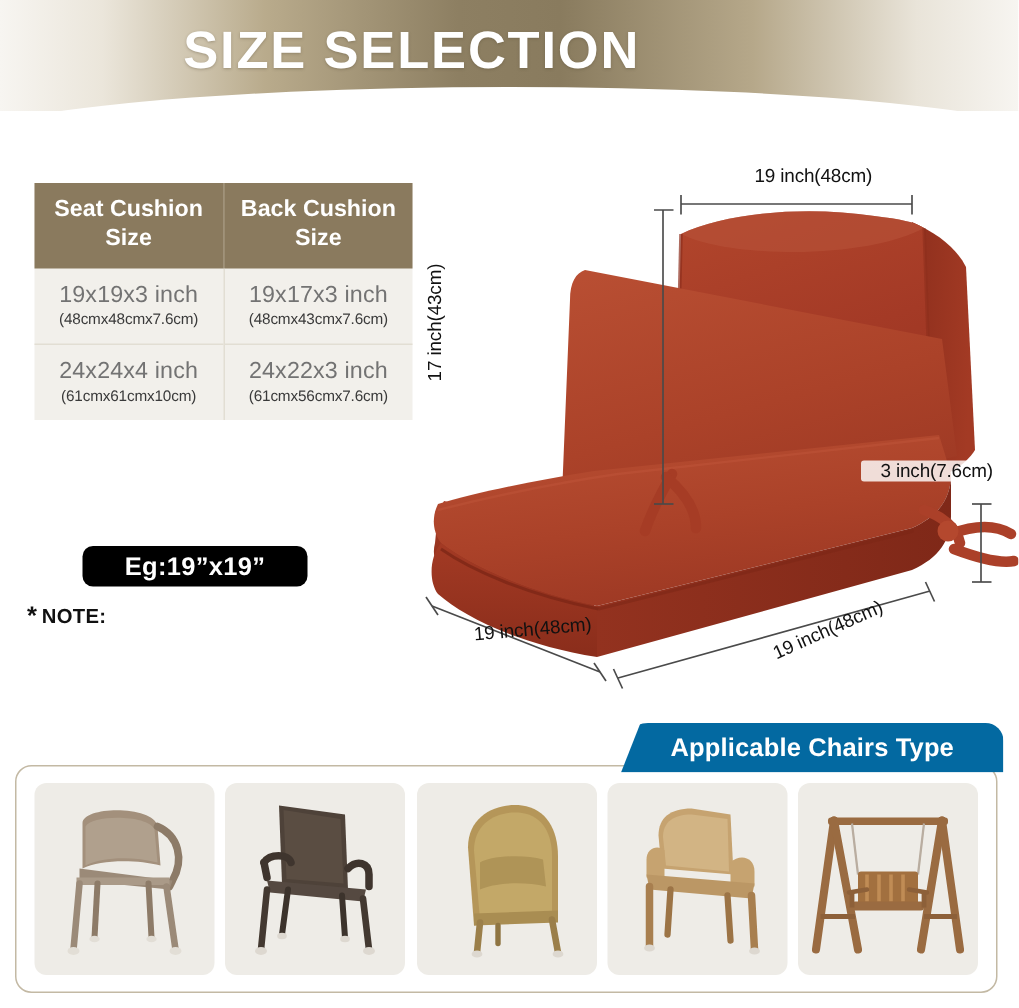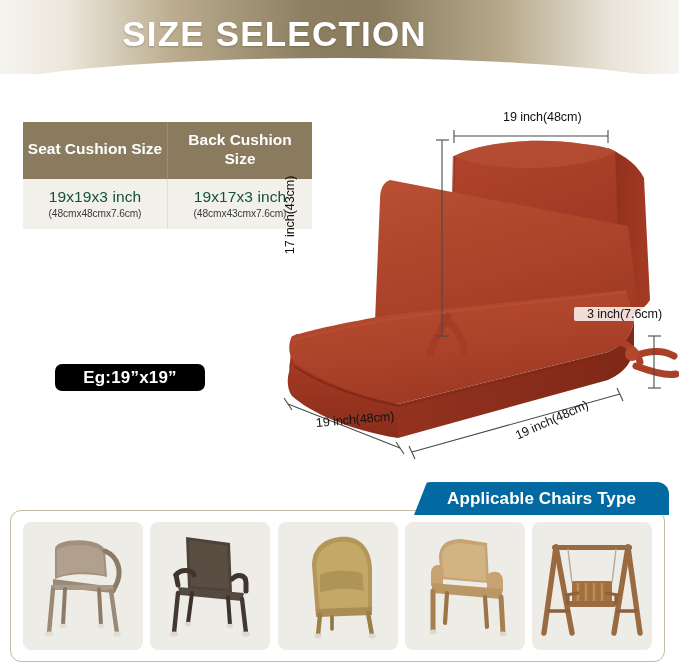--- a/index.html
+++ b/index.html
@@ -54,21 +54,21 @@
     color: #ffffff;
     text-shadow: 0 1px 2px rgba(80,70,50,.35);
     z-index: 3;
   }
 
   
   .size-table {
     position: absolute;
     left: 23px;
     top: 122px;
-    width: 289px;
+    width: 252px;
     border-collapse: collapse;
     background: #f2f0eb;
     table-layout: fixed;
   }
   .size-table th {
     background: #8a7a5e;
     color: #ffffff;
     font-size: 15.5px;
     font-weight: bold;
     line-height: 1.22;
@@ -81,21 +81,21 @@
     text-align: center;
     padding: 9px 3px 10px;
     border-top: 1px solid #e2ded3;
     vertical-align: middle;
   }
   .size-table td + td { border-left: 1px solid #e2ded3; }
   .size-table tr:first-child td { border-top: none; }
   .cell-in {
     display: block;
     font-size: 15.5px;
-    color: #14532d;
+    color: #737373;
     letter-spacing: .1px;
     line-height: 1.18;
   }
   .cell-cm {
     display: block;
     font-size: 10.2px;
     color: #3a3a3a;
     margin-top: 2px;
     letter-spacing: -.1px;
   }
@@ -250,26 +250,39 @@
     <tr>
       <td>
         <span class="cell-in">19x19x3 inch</span>
         <span class="cell-cm">(48cmx48cmx7.6cm)</span>
       </td>
       <td>
         <span class="cell-in">19x17x3 inch</span>
         <span class="cell-cm">(48cmx43cmx7.6cm)</span>
       </td>
     </tr>
+    <tr>
+      <td>
+        <span class="cell-in">24x24x4 inch</span>
+        <span class="cell-cm">(61cmx61cmx10cm)</span>
+      </td>
+      <td>
+        <span class="cell-in">24x22x3 inch</span>
+        <span class="cell-cm">(61cmx56cmx7.6cm)</span>
+      </td>
+    </tr>
   </tbody>
 </table>
 
 <div class="eg-badge">Eg:19”x19”</div>
 
 <div class="note-block">
+  <div class="note-head">
+    <span class="star">*</span><span>NOTE:</span>
+  </div>
 </div>
 
 <div class="illus">
   <svg width="401" height="372" viewBox="0 0 401 372">
     <defs>
       <linearGradient id="backFace" x1="0" y1="0" x2="0.3" y2="1">
         <stop offset="0%" stop-color="#b2462c"></stop>
         <stop offset="55%" stop-color="#a43a26"></stop>
         <stop offset="100%" stop-color="#97331f"></stop>
       </linearGradient>

